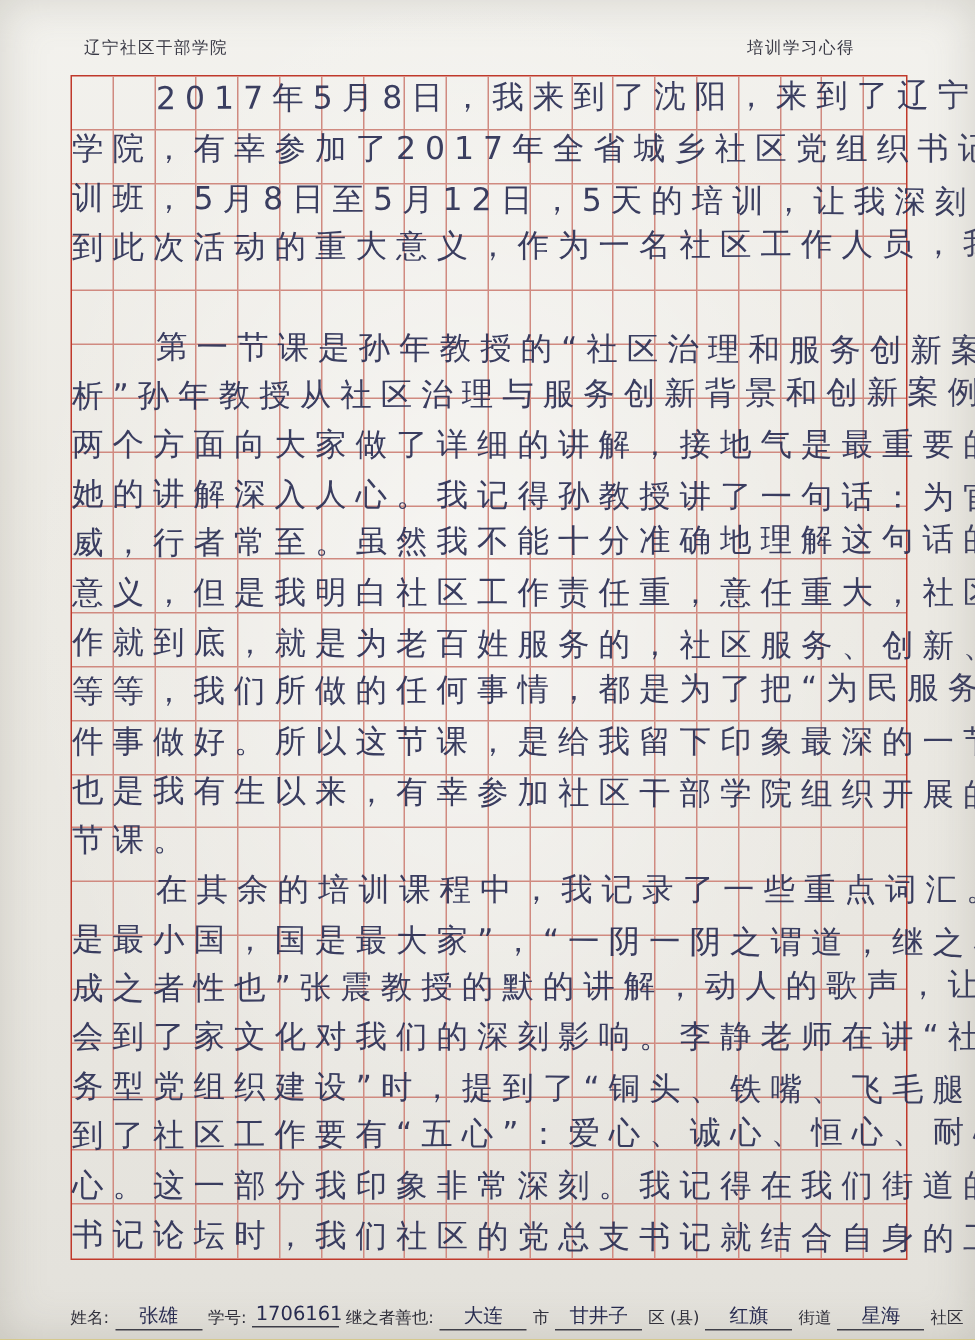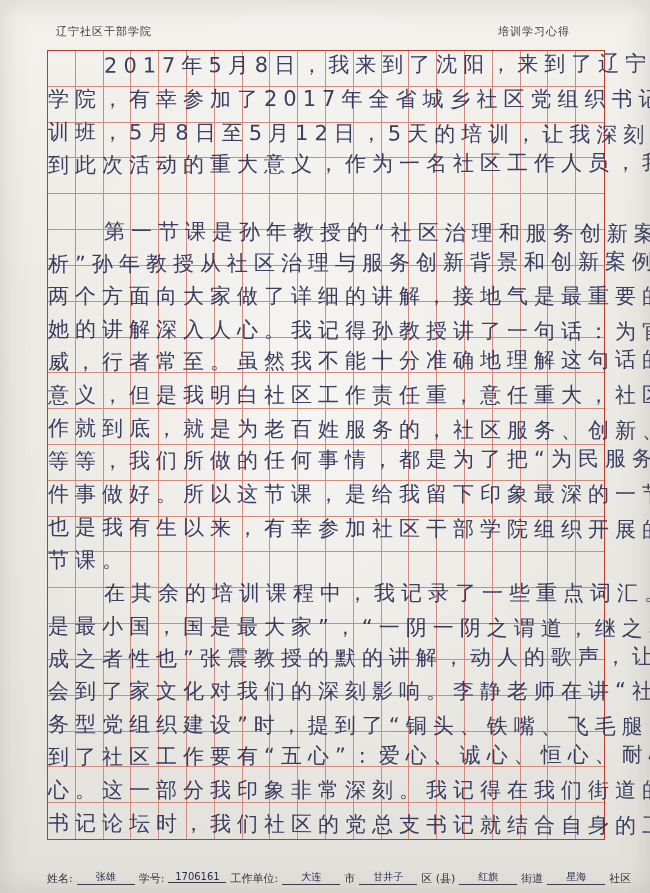--- a/index.html
+++ b/index.html
@@ -107,21 +107,21 @@
     font-size: 11px;
     color: #3a3a46;
     font-family: "DejaVu Sans", sans-serif;
     display: flex;
     align-items: center;
     white-space: nowrap;
   }
   #footer .lbl { color: #2f2f3a; }
   #footer .val {
     color: #262a50;
-    font-size: 10px;
+    font-size: 13px;
     margin: 0 4px;
     position: relative;
     top: -1px;
   }
   #footer .ul {
     border-bottom: 1px solid #3a3a46;
     display: inline-block;
     min-width: 54px;
     text-align: center;
     padding: 0 2px;
@@ -610,21 +610,21 @@
       <div class="hand-line fade" style="top: 757.083px; height: 32.9167px; line-height: 32.9167px; transform: rotate(0.25deg);">书记论坛时，我们社区的党总支书记就结合自身的工作经</div>
     </div>
 
   <div id="footer">
     <span class="lbl">姓名:</span>
     <span class="val ul">张雄</span>
     <span class="gap"></span>
     <span class="lbl">学号:</span>
     <span class="val ul">1706161</span>
     <span class="gap"></span>
-    <span class="lbl">工作单位:</span>
+    <span class="lbl">继之者善也:</span>
     <span class="val ul">大连</span>
     <span class="lbl">市</span>
     <span class="val ul">甘井子</span>
     <span class="lbl">区 (县)</span>
     <span class="val ul">红旗</span>
     <span class="lbl">街道</span>
     <span class="val ul">星海</span>
     <span class="lbl">社区</span>
   </div>
 

